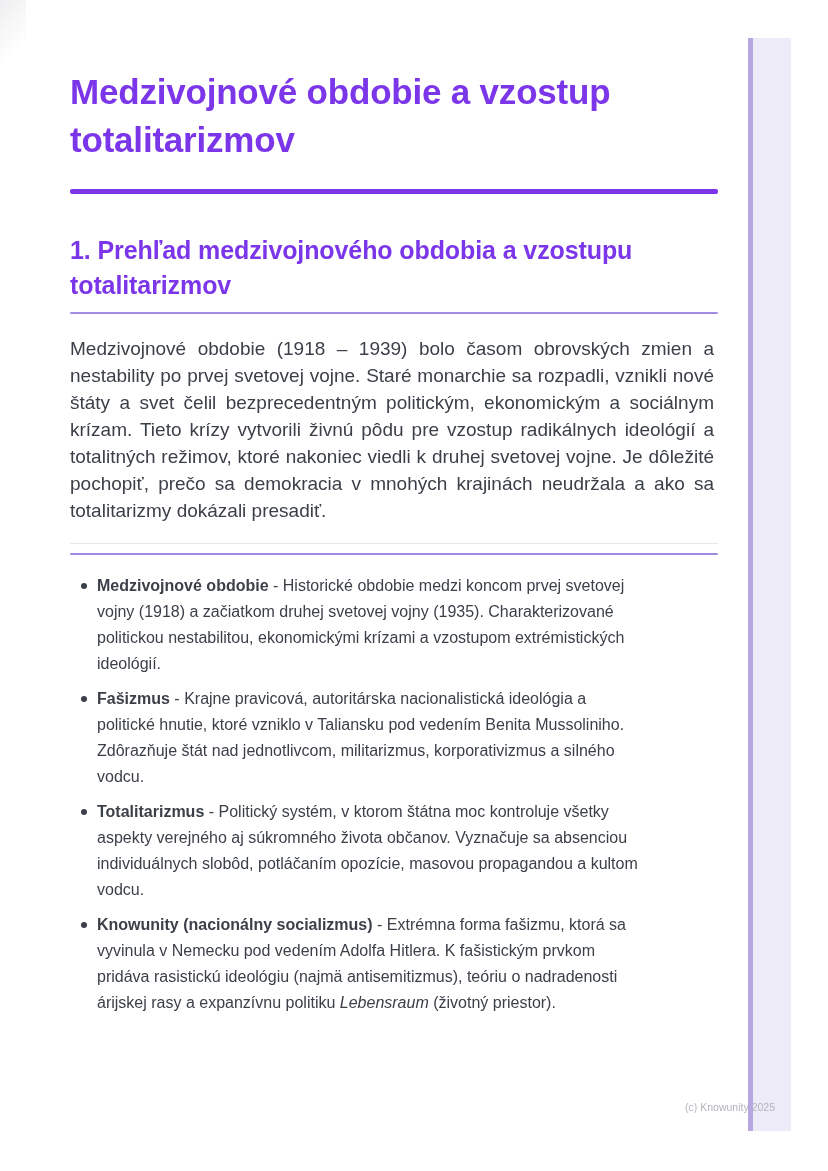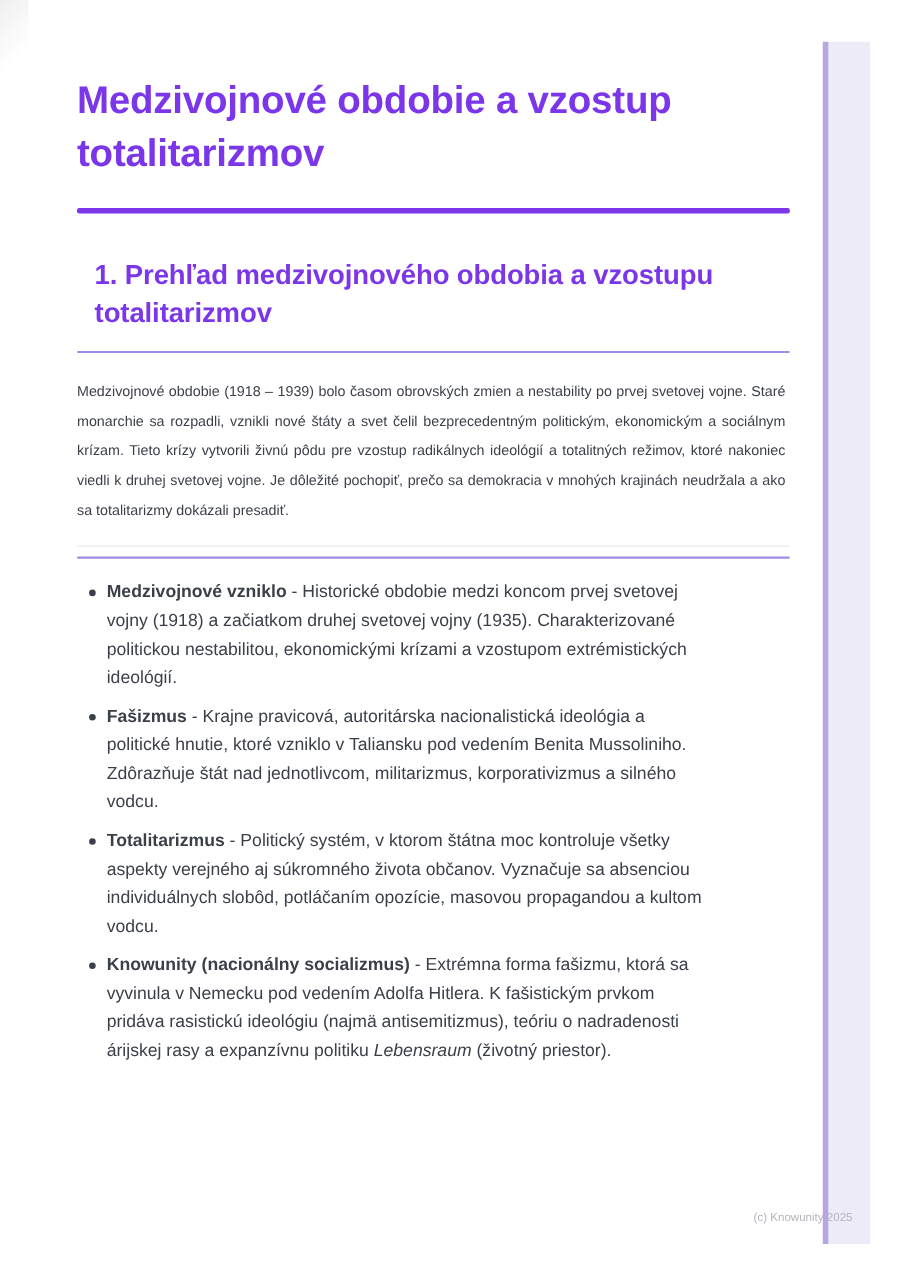--- a/index.html
+++ b/index.html
@@ -49,40 +49,40 @@
     color: var(--accent-purple, #7b36e9);
   }
   .rule-thick {
     margin-top: 25px;
     height: 5px;
     width: 100%;
     background: var(--accent-purple, #7b36e9);
     border-radius: 2px;
   }
   h2.section-heading {
-    margin: 16px;
+    margin: 0;
     font-size: 25px;
     line-height: 35px;
     font-weight: 700;
     letter-spacing: -0.1px;
     max-width: 590px;
     color: var(--accent-purple, #7b36e9);
   }
   .section-one h2 { margin-top: 39px; }
   .section-two h2 { margin-top: 37px; }
   .rule-thin {
     margin-top: 9px;
     height: 2px;
     width: 100%;
     background: var(--underline-purple, #a18ae4);
     border-radius: 1px;
   }
   p.body-paragraph {
     margin: 21px 4px 0 0;
-    font-size: 13px;
+    font-size: 19px;
     line-height: 27px;
     text-align: justify;
     color: var(--body-text, #3a3f48);
   }
   hr.divider {
     border: none;
     border-top: 1px solid var(--divider-gray, #e8e8ea);
     margin: 19px 0 0 0;
   }
   ul.definitions {
@@ -138,21 +138,21 @@
       <h2 class="section-heading">1. Prehľad medzivojnového obdobia a vzostupu totalitarizmov</h2>
       <div class="rule-thin"></div>
       <p class="body-paragraph">Medzivojnové obdobie (1918 – 1939) bolo časom obrovských zmien a nestability po prvej svetovej vojne. Staré monarchie sa rozpadli, vznikli nové štáty a svet čelil bezprecedentným politickým, ekonomickým a sociálnym krízam. Tieto krízy vytvorili živnú pôdu pre vzostup radikálnych ideológií a totalitných režimov, ktoré nakoniec viedli k druhej svetovej vojne. Je dôležité pochopiť, prečo sa demokracia v mnohých krajinách neudržala a ako sa totalitarizmy dokázali presadiť.</p>
     </section>
 
     <hr class="divider">
 
     <section class="section-two">
       <div class="rule-thin"></div>
       <ul class="definitions">
-          <li><strong>Medzivojnové vzniklo</strong><span> - Historické obdobie medzi koncom prvej svetovej vojny (1918) a začiatkom druhej svetovej vojny (1935). Charakterizované politickou nestabilitou, ekonomickými krízami a vzostupom extrémistických ideológií.</span></li>
+          <li><strong>Medzivojnové obdobie</strong><span> - Historické obdobie medzi koncom prvej svetovej vojny (1918) a začiatkom druhej svetovej vojny (1935). Charakterizované politickou nestabilitou, ekonomickými krízami a vzostupom extrémistických ideológií.</span></li>
           <li><strong>Fašizmus</strong><span> - Krajne pravicová, autoritárska nacionalistická ideológia a politické hnutie, ktoré vzniklo v Taliansku pod vedením Benita Mussoliniho. Zdôrazňuje štát nad jednotlivcom, militarizmus, korporativizmus a silného vodcu.</span></li>
           <li><strong>Totalitarizmus</strong><span> - Politický systém, v ktorom štátna moc kontroluje všetky aspekty verejného aj súkromného života občanov. Vyznačuje sa absenciou individuálnych slobôd, potláčaním opozície, masovou propagandou a kultom vodcu.</span></li>
           <li><strong>Knowunity (nacionálny socializmus)</strong><span> - Extrémna forma fašizmu, ktorá sa vyvinula v Nemecku pod vedením Adolfa Hitlera. K fašistickým prvkom pridáva rasistickú ideológiu (najmä antisemitizmus), teóriu o nadradenosti árijskej rasy a expanzívnu politiku </span><em>Lebensraum</em><span> (životný priestor).</span></li>
         </ul>
     </section>
 
   </div>
 
   <div class="footer">(c) Knowunity 2025</div>
 

